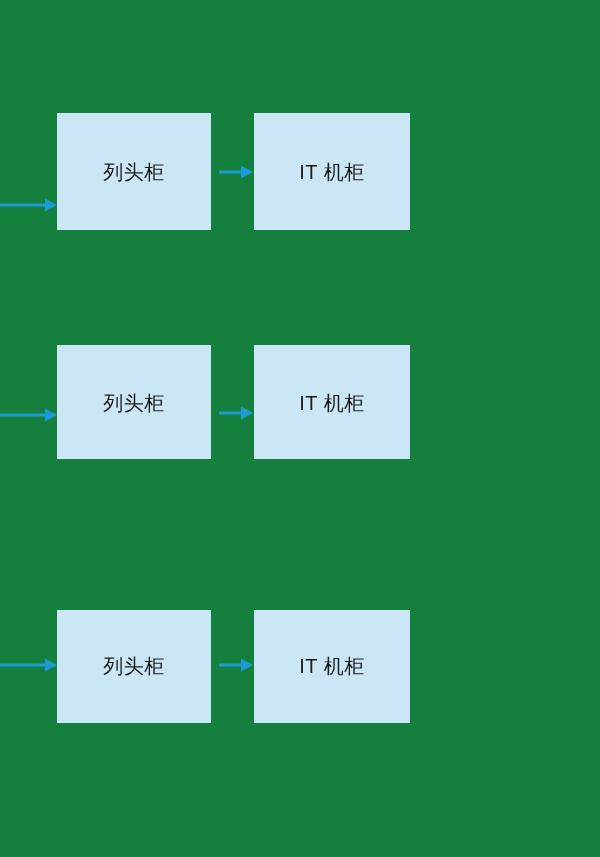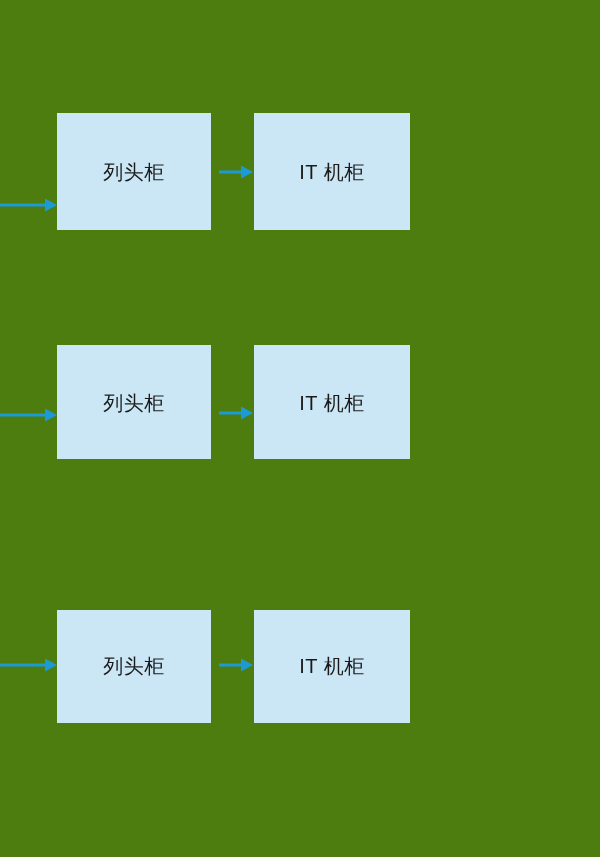--- a/index.html
+++ b/index.html
@@ -44,21 +44,21 @@
     overflow: visible;
   }
   .arrow svg {
     display: block;
     overflow: visible;
   }
 </style>
 </head>
 <body>
 
-<div id="canvas" style="width: 600px; height: 857px; background: #4d7c0f;">
+<div id="canvas" style="width: 600px; height: 857px; background: #15803d;">
     <div class="row" style="top: 0px; height: 857px;">
       <div class="arrow" style="left: 0px; top: 197px; width: 57px; height: 16px;">
         <svg width="57" height="16" viewBox="0 0 57 16">
           <rect x="0" y="6.5" width="46" height="3" fill="#1b9ad6"></rect>
           <polygon points="45,1.5 57,8 45,14.5" fill="#1b9ad6"></polygon>
         </svg>
       </div>
       <div class="arrow" style="left: 219px; top: 164px; width: 34px; height: 16px;">
         <svg width="34" height="16" viewBox="0 0 34 16">
           <rect x="0" y="6.5" width="23" height="3" fill="#1b9ad6"></rect>

